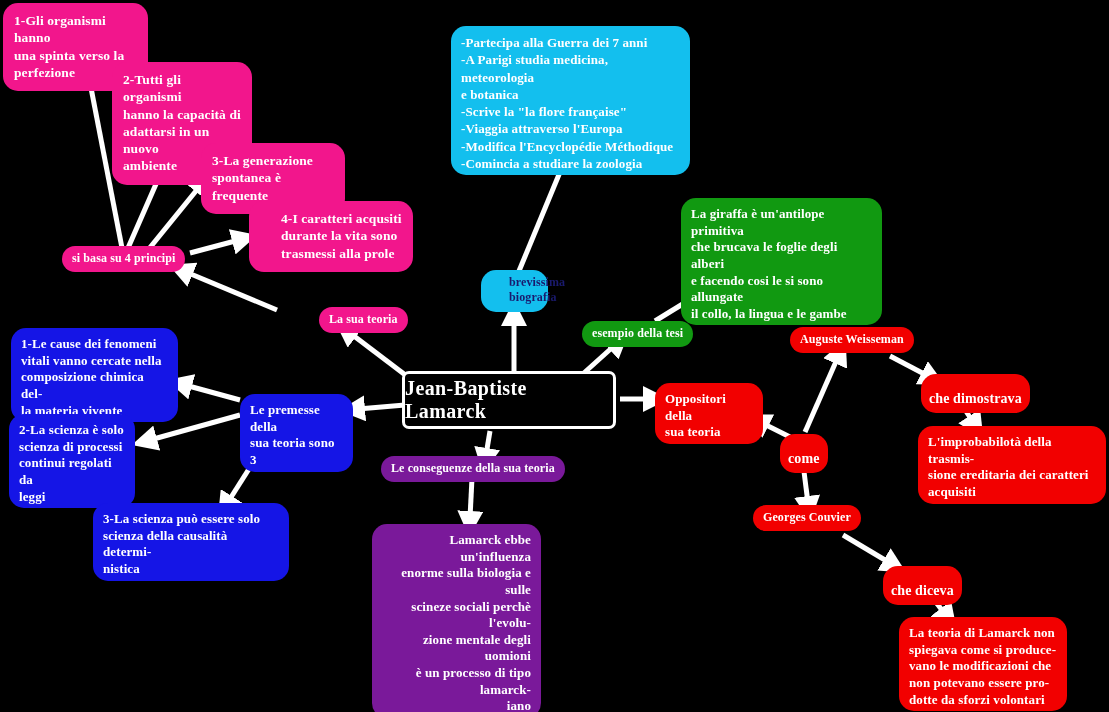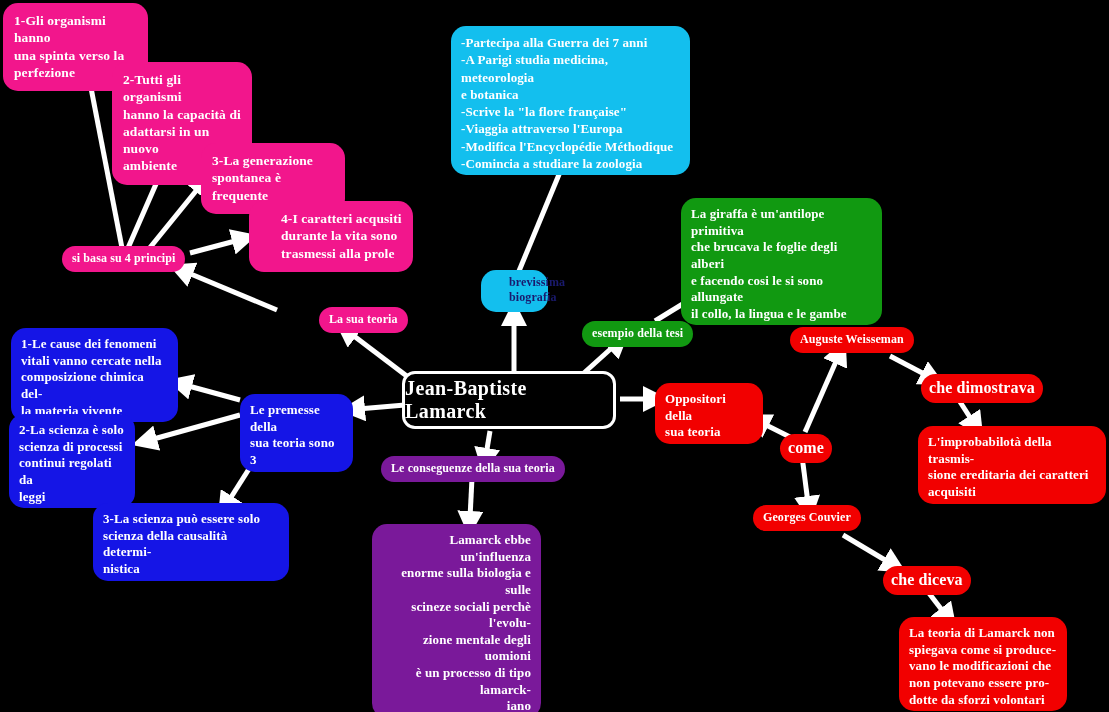--- a/index.html
+++ b/index.html
@@ -43,30 +43,30 @@
   .c-red    { background: #F20000; }
   .c-blue   { background: #1515E6; }
   .c-purple { background: #7A199A; }
 
   .t-dark { color: #1a1a6e; }
 
   
   .sz-lg  { font-size: 13.5px; padding: 9px 11px 10px 11px; }
   .sz-md  { font-size: 13px;   padding: 8px 10px 3px 10px; }
   .sz-sm  { font-size: 12px; padding: 5px 10px 6px 10px; }
-  .sz-xs  { font-size: 16px; padding: 4px 8px 5px 8px; }
+  .sz-xs  { font-size: 14px; padding: 16px 8px 5px 8px; }
 
   
   .central {
     position: absolute;
     z-index: 3;
     box-sizing: border-box;
     background: #000000;
     border: 3px solid #ffffff;
-    border-radius: 13px;
+    border-radius: 7px;
     color: #ffffff;
     font-size: 20px;
     font-weight: bold;
     display: flex;
     align-items: center;
     justify-content: center;
     letter-spacing: 0.4px;
   }
 </style>
 </head>

